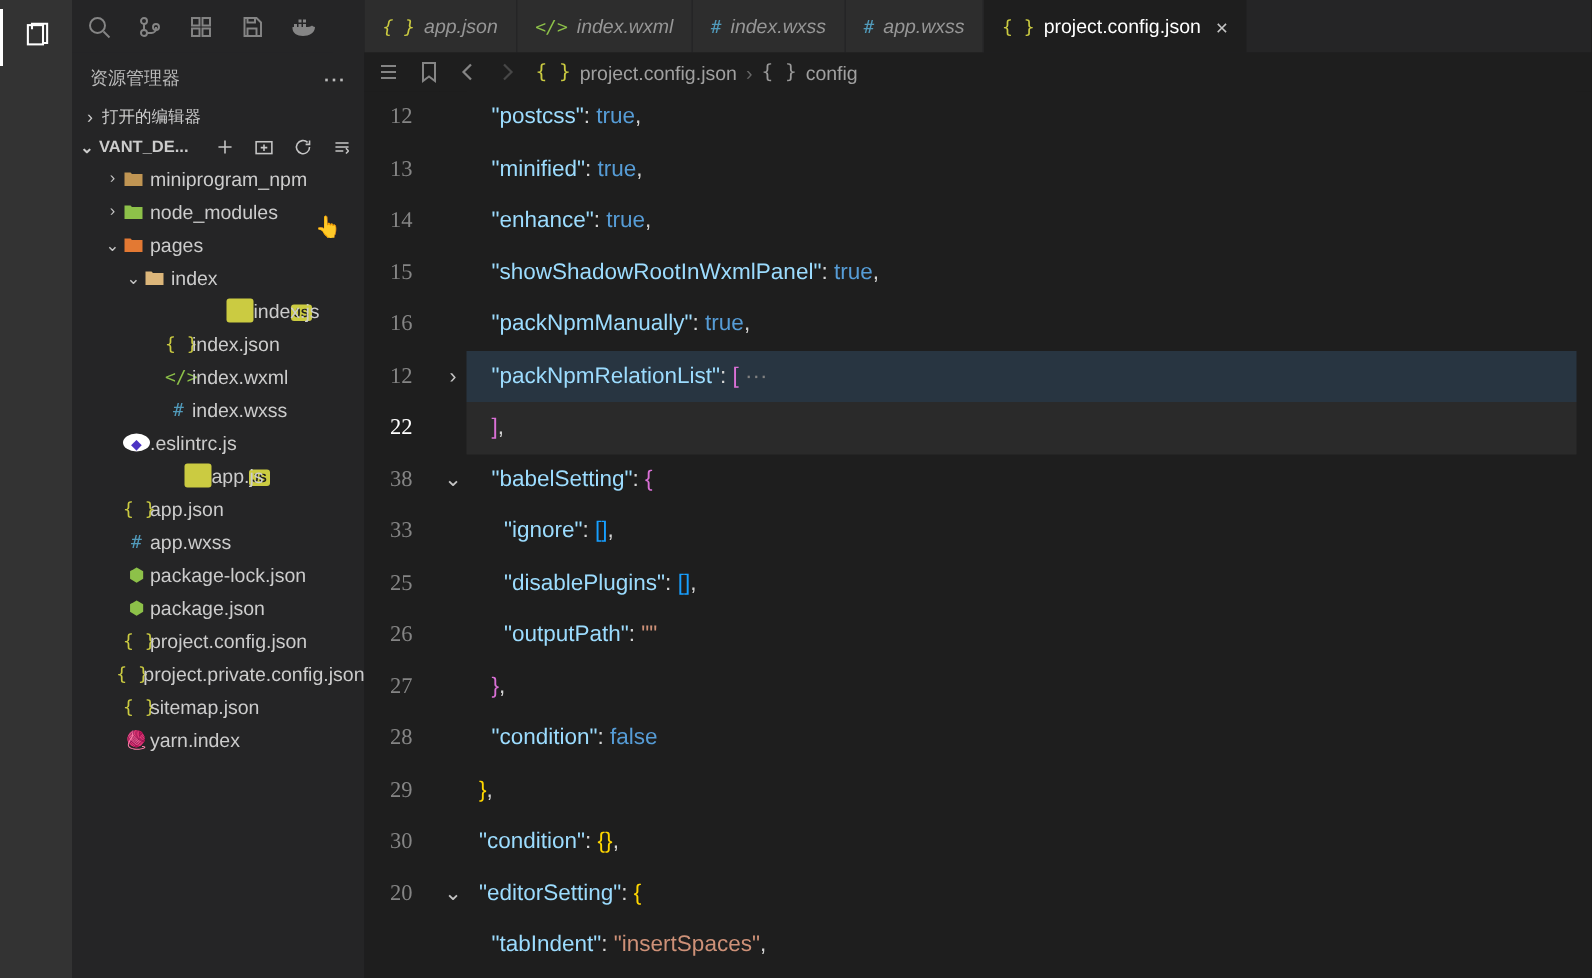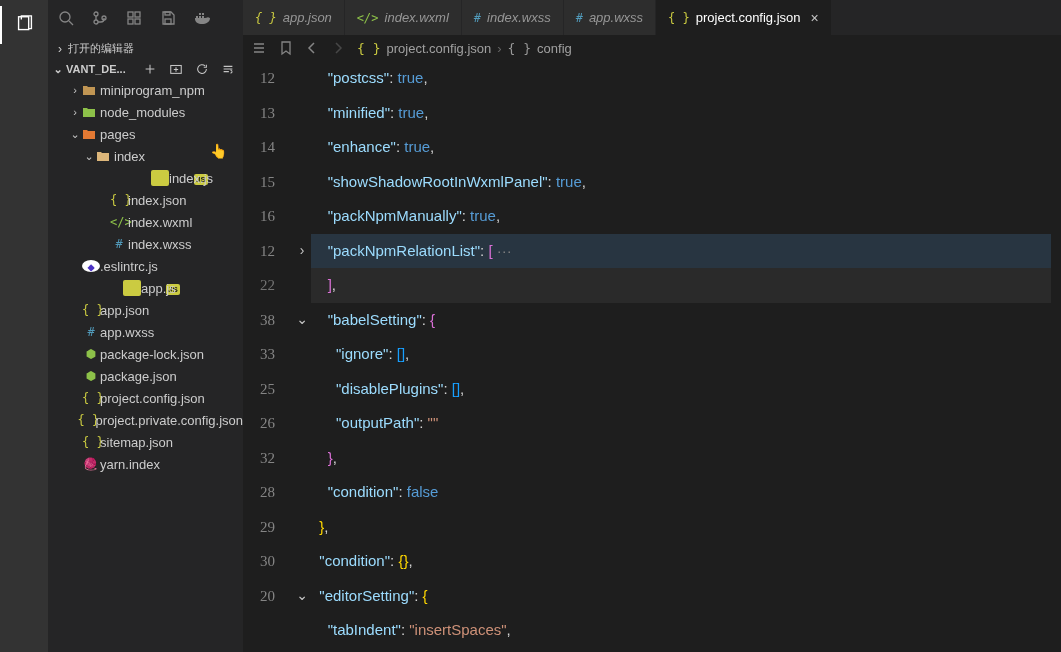--- a/index.html
+++ b/index.html
@@ -43,21 +43,21 @@
   .tab .ticon { font-size:12px;}
   .tab .close { margin-left:4px; font-size:14px; color:#c5c5c5;}
   .breadcrumb-row { height:26px; background:#1e1e1e; display:flex; align-items:center; padding: 0 8px; gap:12px; color:#a0a0a0; font-size:13px; border-bottom: 0;}
   .breadcrumb-row .bc-icon { cursor:pointer; color:#858585; font-size:15px;}
   .breadcrumb-row .crumbs { display:flex; align-items:center; gap:6px;}
   .breadcrumb-row .crumbs .sep { color:#666;}
   .editor { flex:1; display:flex; overflow:hidden; font-family: 'Consolas','Courier New',monospace; font-size:15px;}
   .fold-gutter { width:18px; background:#1e1e1e; position:relative;}
   .gutter { width:50px; background:#1e1e1e; text-align:right; color:#858585; padding-right:18px; position:relative; }
   .gutter .ln { height:34.5px; line-height:34.5px;font-family:Liberation Serif, serif;}
-  .gutter .ln.current { color:#737373;}
+  .gutter .ln.current { color:#ffffff;}
   .fold-gutter .fold { position:absolute; color:#c5c5c5; cursor:pointer; font-size:14px; left:0; width:18px; text-align:center;}
   .code { flex:1; position:relative;}
   .line { height:34.5px; line-height:34.5px; white-space:pre; padding-left: 0;}
   .line.highlight-range { background:#283541;}
   .line.current-line { background:#2a2a2a;}
   .tok-key { color:#9cdcfe;}
   .tok-str { color:#ce9178;}
   .tok-bool { color:#569cd6;}
   .tok-punc { color:#d4d4d4;}
   .tok-brace { color:#ffd700;}
@@ -115,20 +115,24 @@
 <div class="activity-bar">
   <div class="ab-icon active">
     <svg width="22" height="22" viewBox="0 0 24 24" fill="none" stroke="currentColor" stroke-width="1.5">
         <rect x="5" y="3" width="11" height="14"></rect>
         <path d="M8 6V2h11v14h-3"></path>
       </svg>
   </div>
 </div>
 
 <div class="sidebar">
+  <div class="sidebar-header">
+    <span>资源管理器</span>
+    <span class="dots">···</span>
+  </div>
 
   <div class="section-title">
     <span class="chev">›</span>
     <span>打开的编辑器</span>
   </div>
 
   <div class="explorer-header">
     <span class="chev">⌄</span>
     <span class="name">VANT_DE...</span>
     <div class="actions">
@@ -330,21 +334,21 @@
         <div class="ln">13</div>
         <div class="ln">14</div>
         <div class="ln">15</div>
         <div class="ln">16</div>
         <div class="ln">12</div>
         <div class="ln current">22</div>
         <div class="ln">38</div>
         <div class="ln">33</div>
         <div class="ln">25</div>
         <div class="ln">26</div>
-        <div class="ln">32</div>
+        <div class="ln">27</div>
         <div class="ln">28</div>
         <div class="ln">29</div>
         <div class="ln">30</div>
         <div class="ln">20</div>
         <div class="ln"></div>
       </div>
     <div class="fold-gutter" id="foldgutter">
         <div class="fold" style="top: 180.5px;">›</div>
         <div class="fold" style="top: 249.5px;">⌄</div>
         <div class="fold" style="top: 525.5px;">⌄</div>

